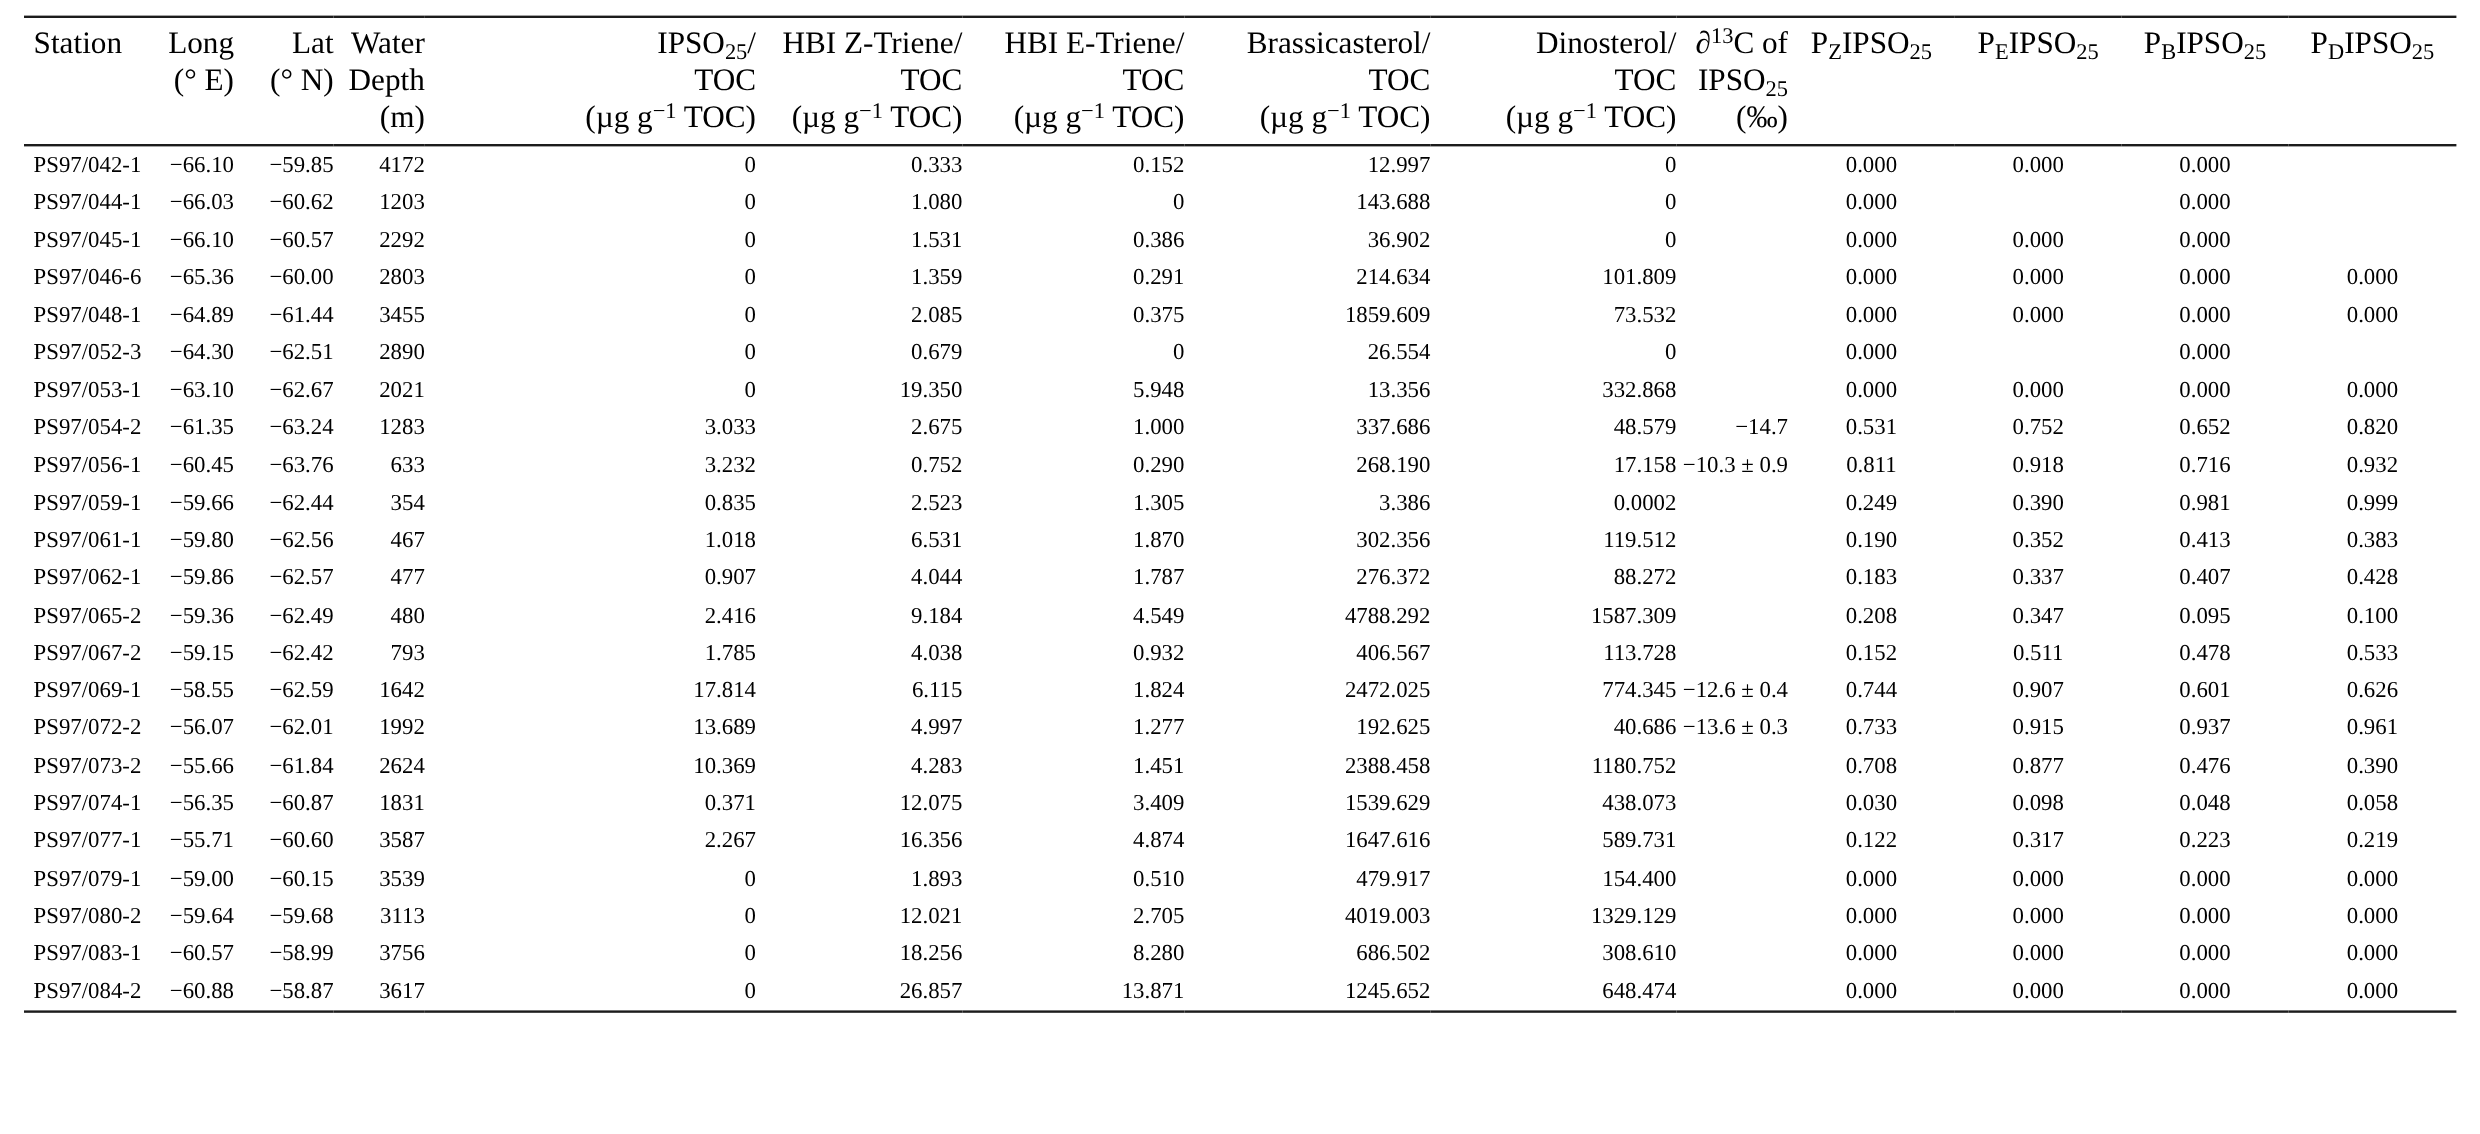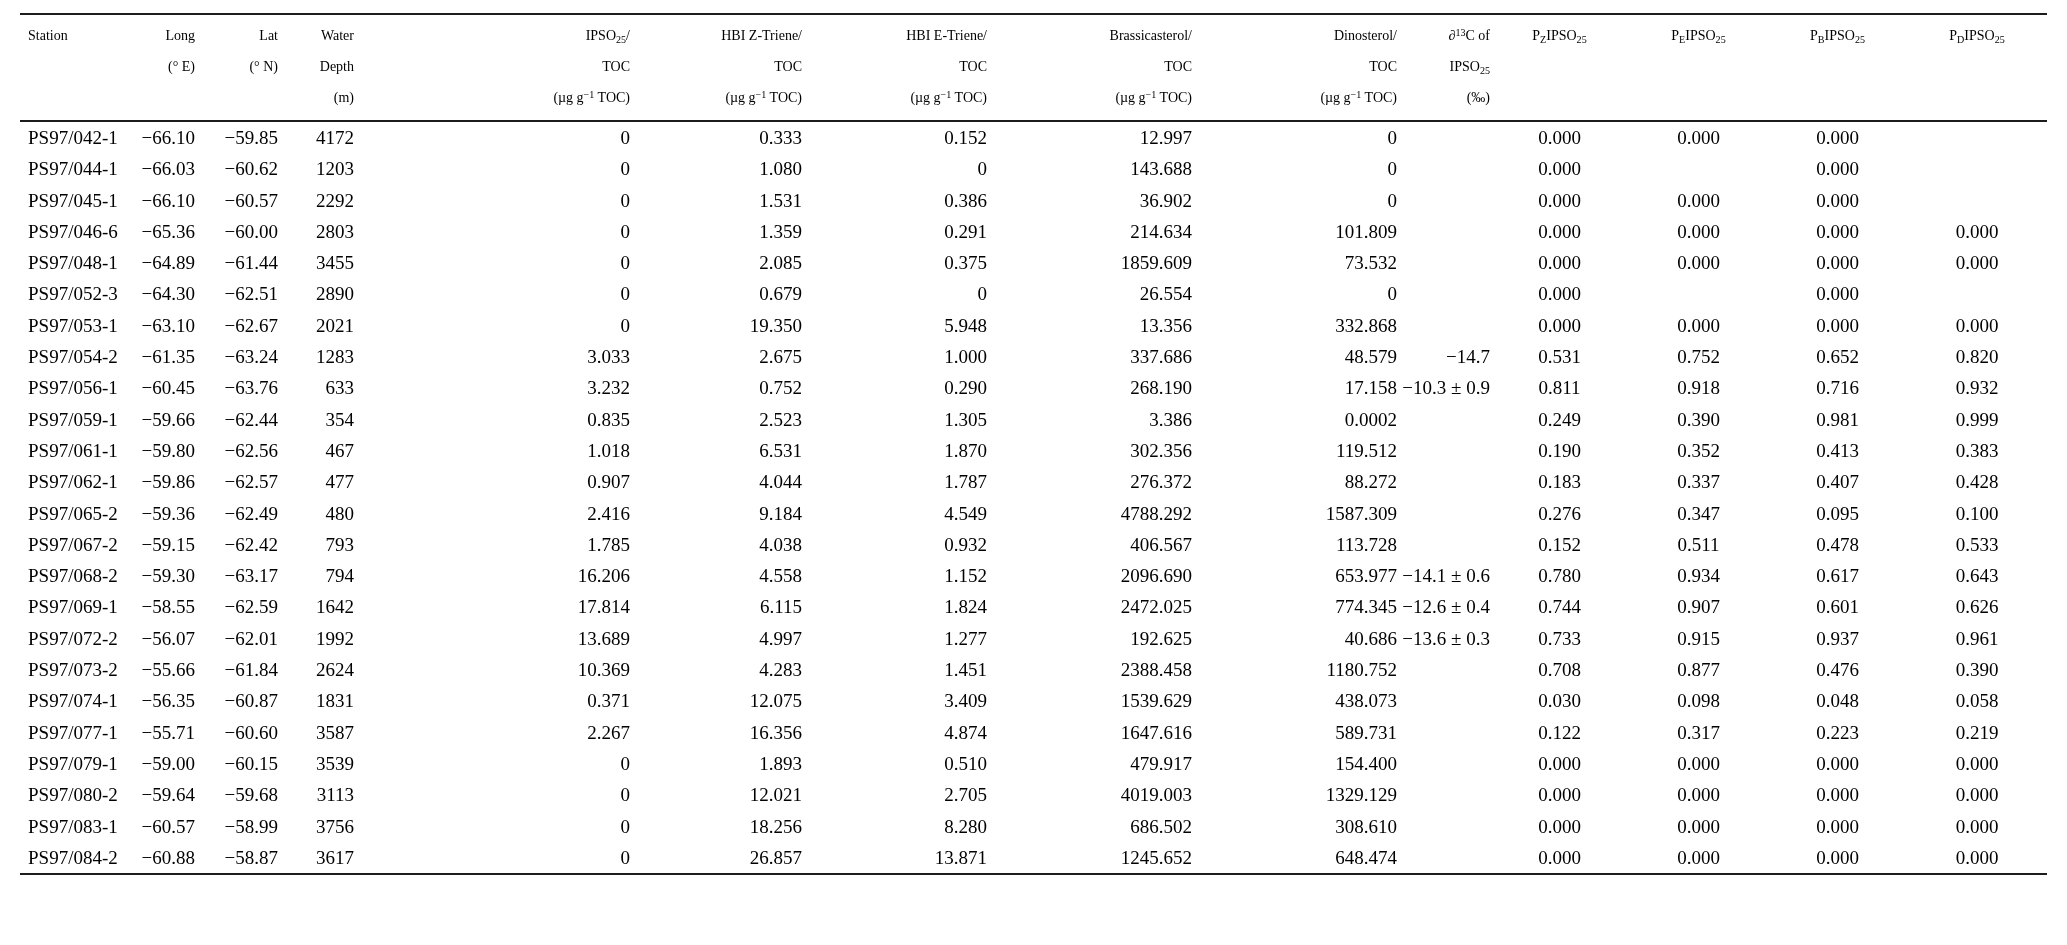--- a/index.html
+++ b/index.html
@@ -11,21 +11,21 @@
   table.paper-table{
     border-collapse:collapse;table-layout:fixed;
     width:2027px;margin:13px 20px 0 20px;
     border-top:2px solid #1c1c1c;
     border-bottom:2px solid #1c1c1c;
   }
   thead th{
     border-bottom:2px solid #1c1c1c;
     vertical-align:top;
     font-weight:normal;
-    font-size:14px;line-height:31px;
+    font-size:26px;line-height:31px;
     padding:5px 0 7px 0;
     white-space:nowrap;
   }
   tbody td{
     font-size:19px;line-height:31.3px;
     padding:0;white-space:nowrap;
   }
   .al{text-align:left;}
   .ar{text-align:right;}
   .ac{text-align:center;}
@@ -314,56 +314,40 @@
         <td class="al">PS97/065-2</td>
         <td class="ar">−59.36</td>
         <td class="ar">−62.49</td>
         <td class="ar">480</td>
         <td class="ar">2.416</td>
         <td class="ar">9.184</td>
         <td class="ar">4.549</td>
         <td class="ar">4788.292</td>
         <td class="ar">1587.309</td>
         <td class="ar"></td>
-        <td class="ac">0.276</td>
+        <td class="ac">0.208</td>
         <td class="ac">0.347</td>
         <td class="ac">0.095</td>
         <td class="ac">0.100</td>
       </tr>
       <tr>
         <td class="al">PS97/067-2</td>
         <td class="ar">−59.15</td>
         <td class="ar">−62.42</td>
         <td class="ar">793</td>
         <td class="ar">1.785</td>
         <td class="ar">4.038</td>
         <td class="ar">0.932</td>
         <td class="ar">406.567</td>
         <td class="ar">113.728</td>
         <td class="ar"></td>
         <td class="ac">0.152</td>
         <td class="ac">0.511</td>
         <td class="ac">0.478</td>
         <td class="ac">0.533</td>
-      </tr>
-      <tr>
-        <td class="al">PS97/068-2</td>
-        <td class="ar">−59.30</td>
-        <td class="ar">−63.17</td>
-        <td class="ar">794</td>
-        <td class="ar">16.206</td>
-        <td class="ar">4.558</td>
-        <td class="ar">1.152</td>
-        <td class="ar">2096.690</td>
-        <td class="ar">653.977</td>
-        <td class="ar">−14.1 ± 0.6</td>
-        <td class="ac">0.780</td>
-        <td class="ac">0.934</td>
-        <td class="ac">0.617</td>
-        <td class="ac">0.643</td>
       </tr>
       <tr>
         <td class="al">PS97/069-1</td>
         <td class="ar">−58.55</td>
         <td class="ar">−62.59</td>
         <td class="ar">1642</td>
         <td class="ar">17.814</td>
         <td class="ar">6.115</td>
         <td class="ar">1.824</td>
         <td class="ar">2472.025</td>

